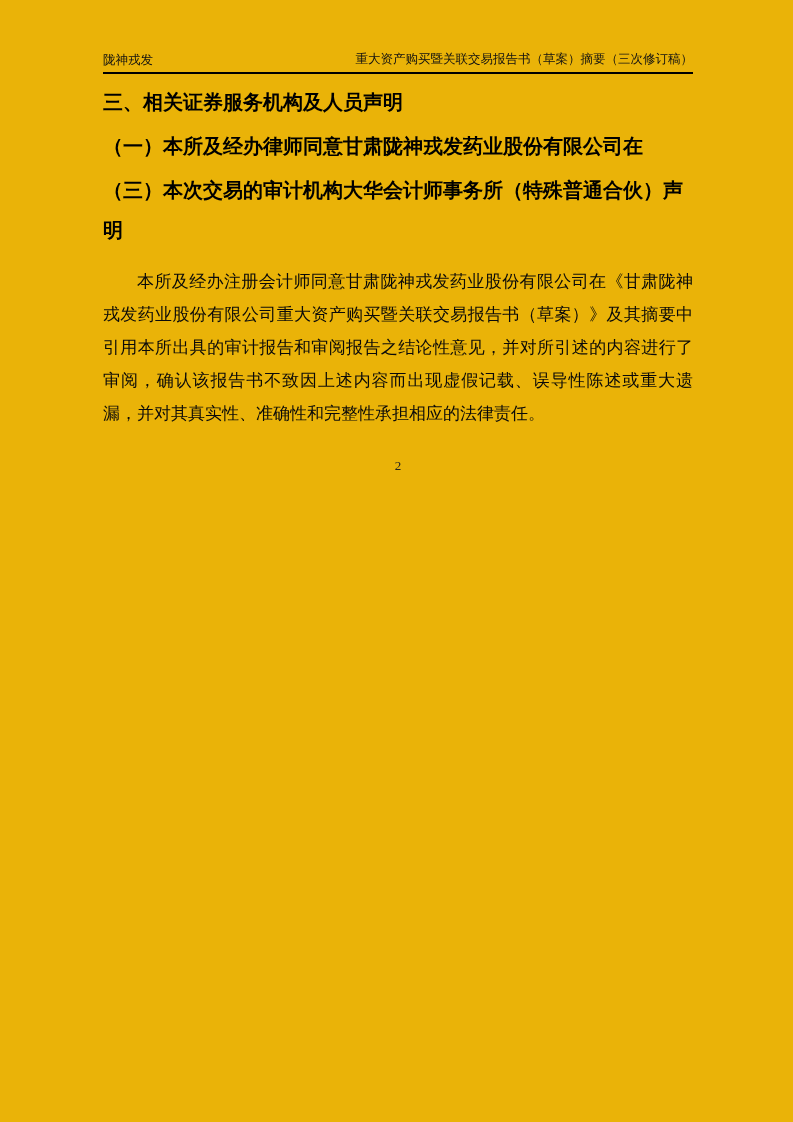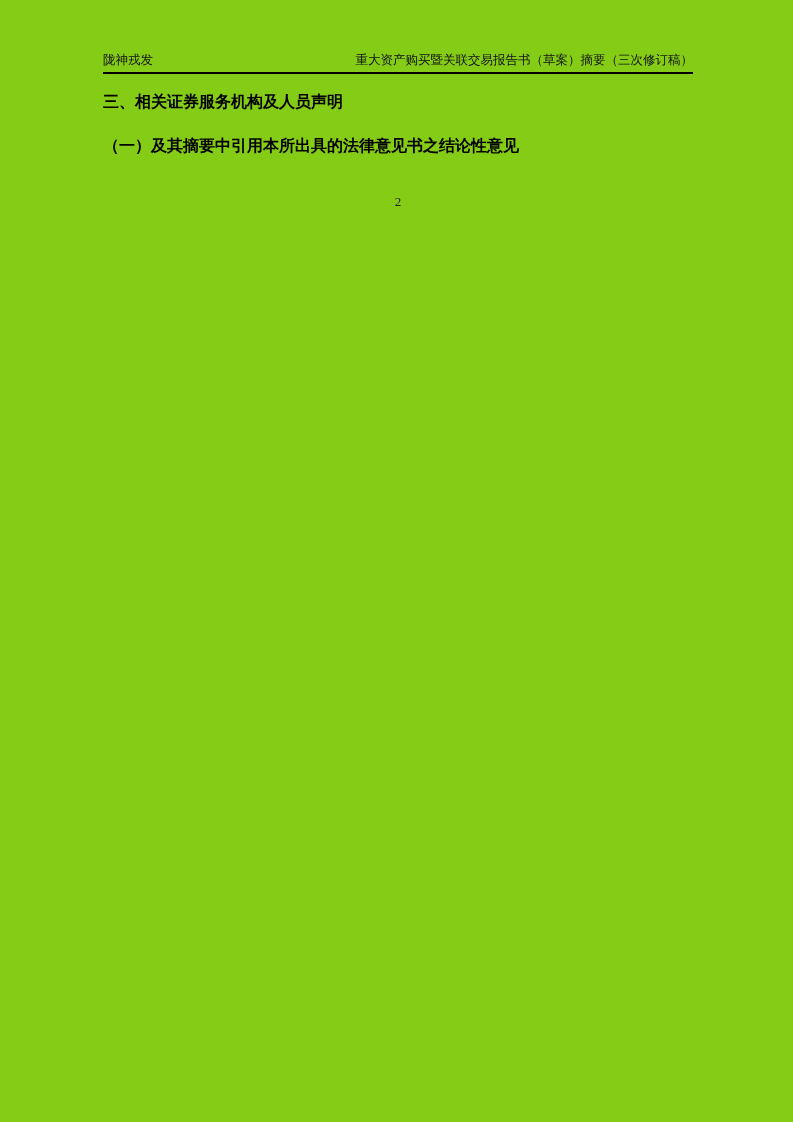--- a/index.html
+++ b/index.html
@@ -12,55 +12,56 @@
     height: 1122px;
     color: #000;
     font-family: "Liberation Serif", serif;
     overflow: hidden;
   }
   .page {
     box-sizing: border-box;
     width: 793px;
     height: 1122px;
     padding: 52px 100px 0 103px;
-    background: #84cc16;
+    background: #eab308;
   }
   .doc-header {
     display: flex;
     justify-content: space-between;
     align-items: flex-end;
     font-size: 12.5px;
     line-height: 16px;
     padding-bottom: 4px;
     border-bottom: 2px solid #000;
     color: #111;
   }
   .doc-header .h-right {
     text-align: left;
+    font-family: Liberation Mono, monospace;
   }
   main {
     display: block;
   }
   p.body-para {
     font-size: 17px;
     line-height: 33px;
     text-align: justify;
     text-indent: 2em;
     margin: 15px 0 0 0;
     color: #0a0a0a;
   }
   p.no-indent {
     text-indent: 0;
     margin-top: 16px;
   }
   h1.sec-h1, h2.sec-h2 {
     font-family: "Liberation Sans", sans-serif;
     font-weight: 700;
     color: #000;
-    font-size: 16px;
+    font-size: 20px;
     line-height: 40px;
   }
   h1.sec-h1 {
     margin: 8px 0 0 0;
   }
   h2.sec-h2 {
     margin: 4px 0 0 0;
   }
   footer.page-footer {
     margin-top: 28px;
@@ -79,26 +80,30 @@
     <span class="h-left">陇神戎发</span>
     <span class="h-right">重大资产购买暨关联交易报告书（草案）摘要（三次修订稿）</span>
   </header>
 
   <main>
 
 
     <h1 class="sec-h1">三、相关证券服务机构及人员声明</h1>
 
     <section>
-      <h2 class="sec-h2">（一）及其摘要中引用本所出具的法律意见书之结论性意见</h2>
+      <h2 class="sec-h2">（一）本所及经办律师同意甘肃陇神戎发药业股份有限公司在</h2>
     </section>
 
     <section>
     </section>
 
+    <section>
+      <h2 class="sec-h2">（三）本次交易的审计机构大华会计师事务所（特殊普通合伙）声明</h2>
+      <p class="body-para">本所及经办注册会计师同意甘肃陇神戎发药业股份有限公司在《甘肃陇神戎发药业股份有限公司重大资产购买暨关联交易报告书（草案）》及其摘要中引用本所出具的审计报告和审阅报告之结论性意见，并对所引述的内容进行了审阅，确认该报告书不致因上述内容而出现虚假记载、误导性陈述或重大遗漏，并对其真实性、准确性和完整性承担相应的法律责任。</p>
+    </section>
 
   </main>
 
   <footer class="page-footer">
     <span>2</span>
   </footer>
 
 </div>
 
 </body></html>

